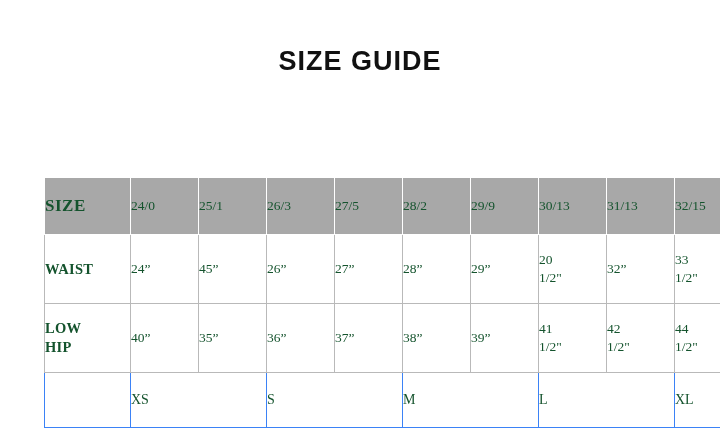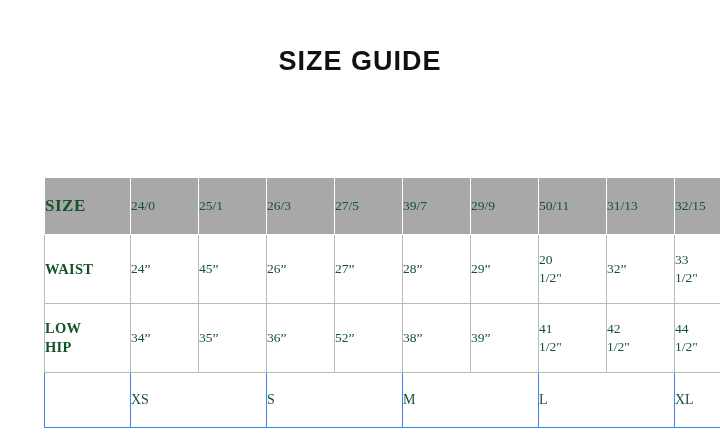--- a/index.html
+++ b/index.html
@@ -118,23 +118,23 @@
           <col class="cx">
           <col class="cx">
       </colgroup>
       <thead>
         <tr class="header-row">
           <th class="size-label">SIZE</th>
           <th>24/0</th>
           <th>25/1</th>
           <th>26/3</th>
           <th>27/5</th>
-          <th>39/7</th>
+          <th>28/2</th>
           <th>29/9</th>
-          <th>50/11</th>
+          <th>30/13</th>
           <th>31/13</th>
           <th>32/15</th>
         </tr>
       </thead>
       <tbody>
         <tr class="data-row">
           <td class="rowlabel">
               <span class="cell-val">WAIST</span>
             </td>
           <td>
@@ -166,30 +166,30 @@
               <span class="cell-val">33
 1/2"</span>
             </td>
         </tr>
         <tr class="data-row">
           <td class="rowlabel">
               <span class="cell-val">LOW
 HIP</span>
             </td>
           <td>
-              <span class="cell-val">34”</span>
+              <span class="cell-val">40”</span>
             </td>
           <td>
               <span class="cell-val">35”</span>
             </td>
           <td>
               <span class="cell-val">36”</span>
             </td>
           <td>
-              <span class="cell-val">52”</span>
+              <span class="cell-val">37”</span>
             </td>
           <td>
               <span class="cell-val">38”</span>
             </td>
           <td>
               <span class="cell-val">39”</span>
             </td>
           <td>
               <span class="cell-val">41
 1/2"</span>

